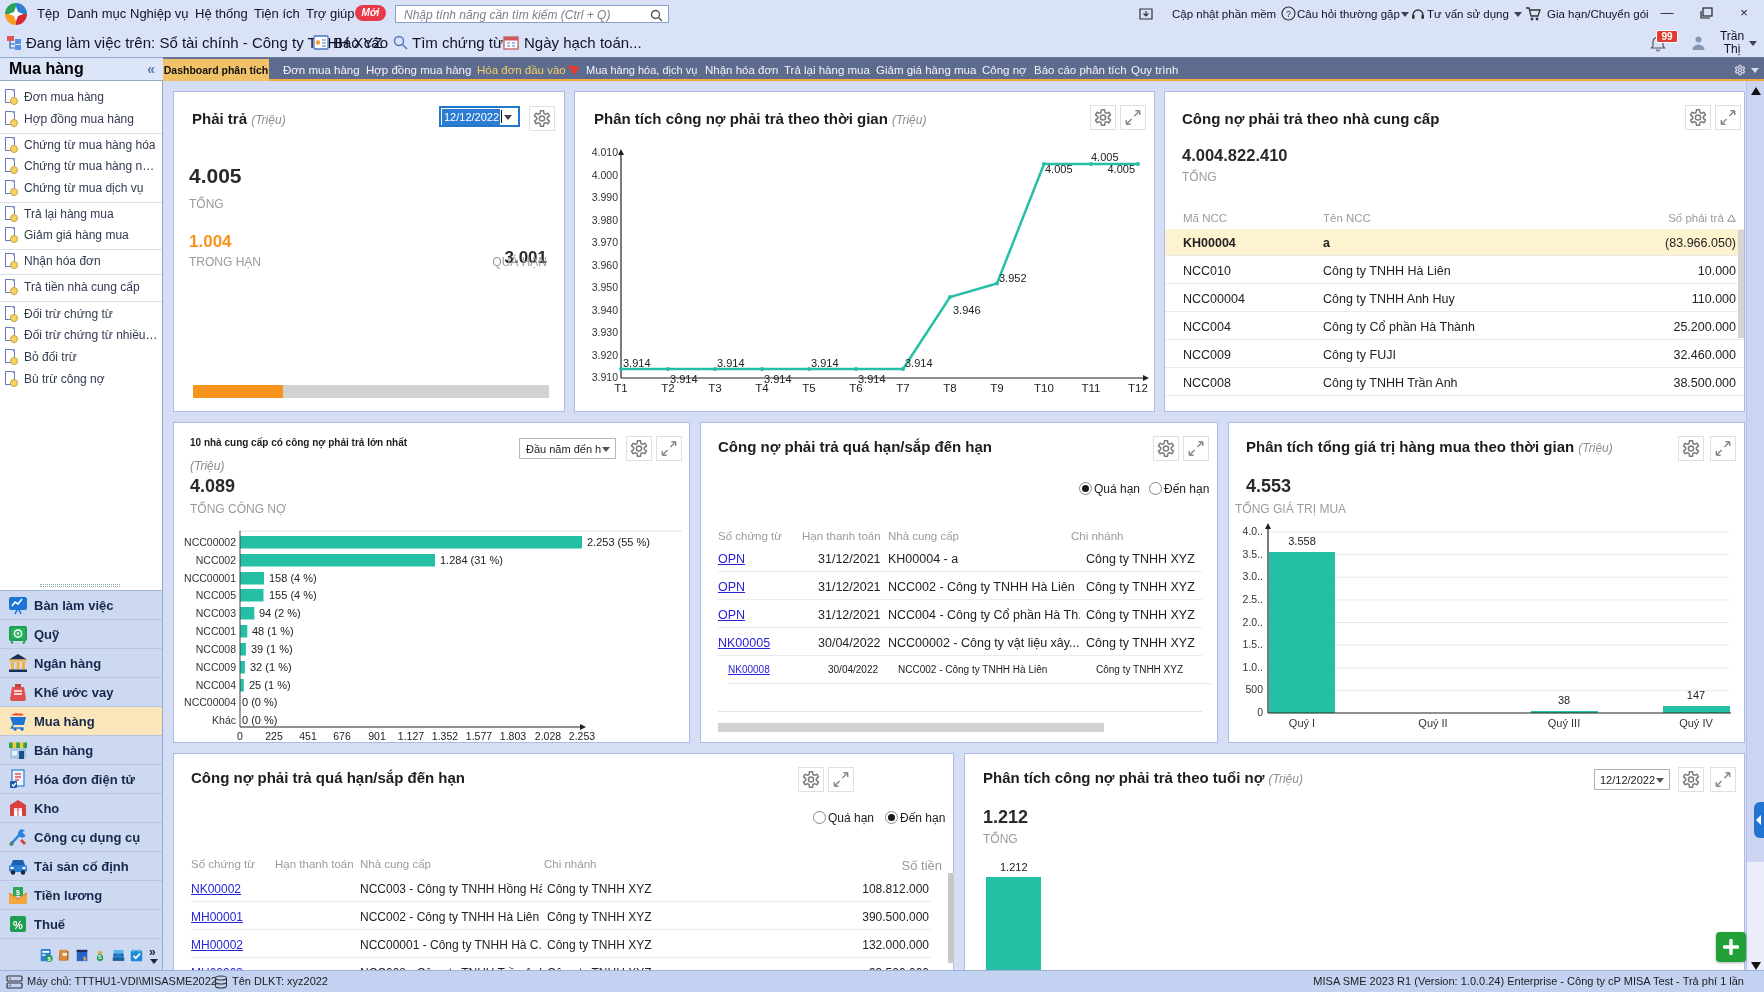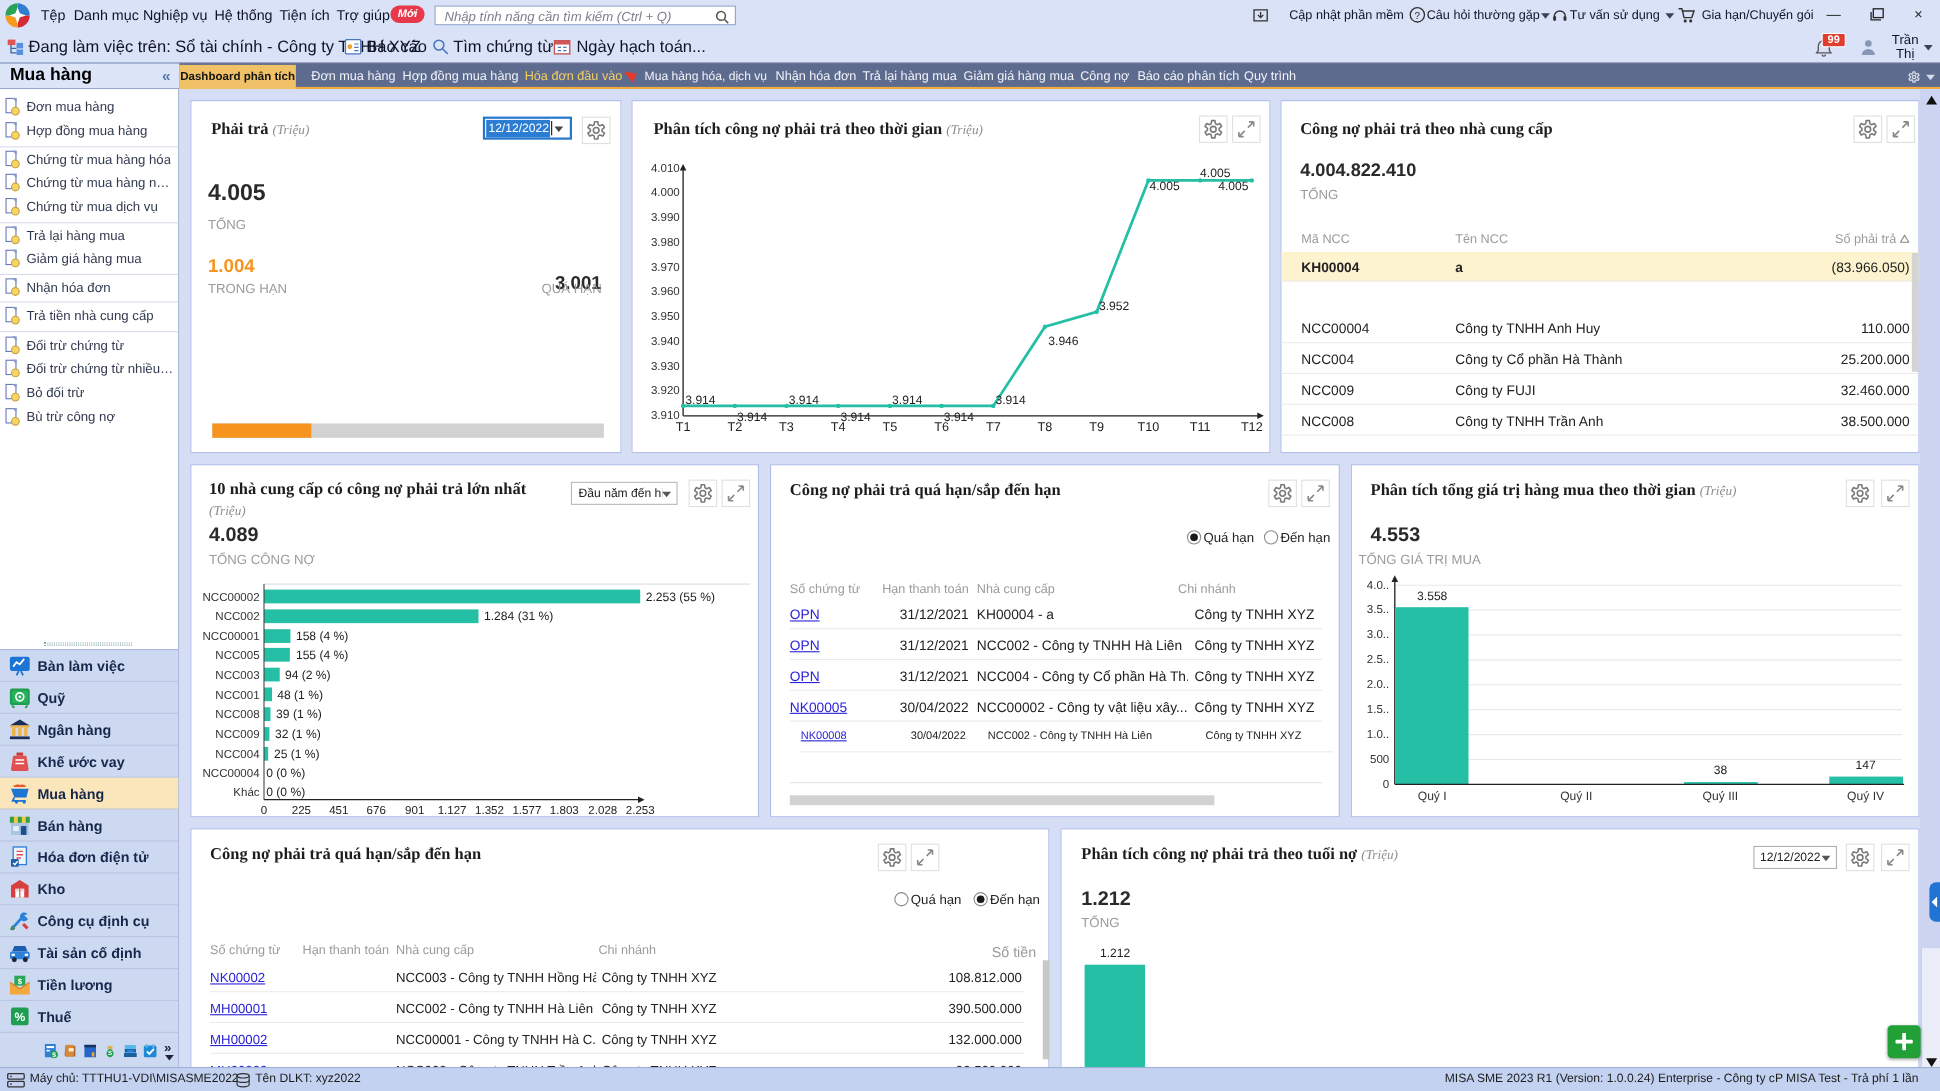--- a/index.html
+++ b/index.html
@@ -36,21 +36,21 @@
 .sm-sep { position:absolute; left:0; width:162px; border-top:1px solid #d8dde8; }
 #navzone { position:absolute; left:0; top:509px; width:162px; height:351px; background:#cdd8f1; border-top:1px solid #aab8da; }
 .nav-item { position:absolute; left:0; width:162px; height:29px; border-bottom:1px solid #b9c6e2; }
 .nav-item span { position:absolute; left:34px; top:7px; font-size:13px; font-weight:bold; color:#15284b; }
 .nav-item svg { position:absolute; left:8px; top:4px; }
 .nav-sel { background:#fbe5ba; }
 #iconrow { position:absolute; left:0; top:860px; width:162px; height:29px; background:#cdd8f1; }
 
 #content { position:absolute; left:163px; top:81px; width:1583px; height:889px; background:#d5def4; }
 .widget { position:absolute; background:#fff; border:1px solid #aebbe8; }
-.wtitle { position:absolute; font-size:15px; font-weight:bold; color:#1d1d1d; white-space:nowrap;font-family:Liberation Serif, serif; }
+.wtitle { position:absolute; font-size:15px; font-weight:bold; color:#1d1d1d; white-space:nowrap; }
 .wtitle i { font-weight:normal; font-style:italic; color:#8d8d8d; font-size:12px; }
 .wbtn { position:absolute; width:26px; height:25px; border:1px solid #e0e0e0; background:#fff; }
 .bignum { position:absolute; font-weight:bold; color:#2a2a2a; }
 .glabel { position:absolute; font-size:12px; color:#9b9b9b; }
 .link { color:#2a23d8; text-decoration:underline; }
 
 .radio { position:absolute; width:13px; height:13px; border:1px solid #8a8a8a; border-radius:50%; background:#fff; }
 .radio.on:after { content:""; position:absolute; left:2px; top:2px; width:7px; height:7px; border-radius:50%; background:#1a1a1a; }
 .rlabel { position:absolute; font-size:12px; color:#222; }
 
@@ -317,21 +317,21 @@
         </svg>
       <span>Kho</span>
       </div>
     <div class="nav-item" style="top:232px">
       <svg width="20" height="20" viewBox="0 0 20 20">
           <path d="M16 3 a4 4 0 1 0 1.5 5.5 L14 5 l3-1z" fill="#2c80d8"></path>
           <path d="M4 16 L13 6" stroke="#2c80d8" stroke-width="2.5"></path>
           <path d="M14 12 l4 4-2 2-4-4z" fill="#d84040"></path>
           <path d="M3 14l3 3-2 2-3-1z" fill="#486"></path>
         </svg>
-      <span>Công cụ định cụ</span>
+      <span>Công cụ dụng cụ</span>
       </div>
     <div class="nav-item" style="top:261px">
       <svg width="20" height="20" viewBox="0 0 20 20">
           <path d="M3 9 L5 4 h10 l2 5z" fill="#1c5fb0"></path>
           <rect x="1" y="9" width="18" height="7" rx="2" fill="#2c80d8"></rect>
           <circle cx="5" cy="16.5" r="2.2" fill="#223"></circle>
           <circle cx="15" cy="16.5" r="2.2" fill="#223"></circle>
           <rect x="2.5" y="11" width="3" height="2" fill="#fff"></rect>
           <rect x="14.5" y="11" width="3" height="2" fill="#fff"></rect>
         </svg>
@@ -512,20 +512,25 @@
   <div class="glabel" style="left:18px;top:120px;font-size:11.5px">Mã NCC</div>
   <div class="glabel" style="left:158px;top:120px;font-size:11.5px">Tên NCC</div>
   <div class="glabel" style="right:8px;top:120px;font-size:11.5px">Số phải trả <svg width="9" height="8" viewBox="0 0 9 8" style="vertical-align:baseline">
           <path d="M4.5 0.8 L8.3 7.2 H0.7 Z" fill="#fdfdfd" stroke="#8a8a8a" stroke-width="1"></path>
         </svg></div>
   <div class="abs" style="left:0px;top:137px;width:579px;height:27px;background:#fdf3cf;border-bottom:1px solid #ebebeb;font-size:12.5px;color:#222">
     <span class="abs" style="left:18px;top:7px;font-weight:bold">KH00004</span>
         <span class="abs" style="left:158px;top:7px;font-weight:bold">a</span>
         <span class="abs" style="right:8px;top:7px">(83.966.050)</span>
       </div>
+  <div class="abs" style="left:0px;top:165px;width:579px;height:27px;border-bottom:1px solid #ebebeb;font-size:12.5px;color:#222">
+    <span class="abs" style="left:18px;top:7px">NCC010</span>
+        <span class="abs" style="left:158px;top:7px">Công ty TNHH Hà Liên</span>
+        <span class="abs" style="right:8px;top:7px">10.000</span>
+      </div>
   <div class="abs" style="left:0px;top:193px;width:579px;height:27px;border-bottom:1px solid #ebebeb;font-size:12.5px;color:#222">
     <span class="abs" style="left:18px;top:7px">NCC00004</span>
         <span class="abs" style="left:158px;top:7px">Công ty TNHH Anh Huy</span>
         <span class="abs" style="right:8px;top:7px">110.000</span>
       </div>
   <div class="abs" style="left:0px;top:221px;width:579px;height:27px;border-bottom:1px solid #ebebeb;font-size:12.5px;color:#222">
     <span class="abs" style="left:18px;top:7px">NCC004</span>
         <span class="abs" style="left:158px;top:7px">Công ty Cổ phần Hà Thành</span>
         <span class="abs" style="right:8px;top:7px">25.200.000</span>
       </div>
@@ -536,21 +541,21 @@
       </div>
   <div class="abs" style="left:0px;top:277px;width:579px;height:27px;border-bottom:1px solid #ebebeb;font-size:12.5px;color:#222">
     <span class="abs" style="left:18px;top:7px">NCC008</span>
         <span class="abs" style="left:158px;top:7px">Công ty TNHH Trần Anh</span>
         <span class="abs" style="right:8px;top:7px">38.500.000</span>
       </div>
   <div class="abs" style="left:573px;top:138px;width:6px;height:108px;background:#d4d4d4"></div>
 </div>
 
 <div class="widget" style="left:10px;top:341px;width:517px;height:321px">
-  <div class="wtitle" style="left:16px;top:14px;font-size:15px">10 nhà cung cấp có công nợ phải trả lớn nhất</div>
+  <div class="wtitle" style="left:16px;top:14px;font-size:10px">10 nhà cung cấp có công nợ phải trả lớn nhất</div>
   <div class="wtitle" style="left:16px;top:33px"><i>(Triệu)</i></div>
   <div class="abs" style="left:345px;top:15px;width:97px;height:21px;background:#fff;border:1px solid #b8b8b8">
     <span class="abs" style="left:6px;top:4px;font-size:11px;color:#222;width:76px;overflow:hidden;white-space:nowrap">Đầu năm đến hi</span>
     <span class="caret" style="right:5px;top:8px;border-top-color:#555"></span>
   </div>
   <div class="wbtn" style="left:452px;top:13px"><svg width="24" height="23" viewBox="0 0 24 24">
           <path d="M9.99 6.77 L10.42 3.85 L13.58 3.85 L14.01 6.77 L15.52 7.65 L18.26 6.55 L19.85 9.30 L17.53 11.12 L17.53 12.88 L19.85 14.70 L18.26 17.45 L15.52 16.35 L14.01 17.23 L13.58 20.15 L10.42 20.15 L9.99 17.23 L8.48 16.35 L5.74 17.45 L4.15 14.70 L6.47 12.88 L6.47 11.12 L4.15 9.30 L5.74 6.55 L8.48 7.65 Z" fill="none" stroke="#7a7a7a" stroke-width="1.5" stroke-linejoin="round"></path>
           <circle cx="12" cy="12" r="2.7" fill="none" stroke="#7a7a7a" stroke-width="1.5"></circle>
         </svg></div>
   <div class="wbtn" style="left:482px;top:13px"><svg width="24" height="23" viewBox="0 0 24 24">

